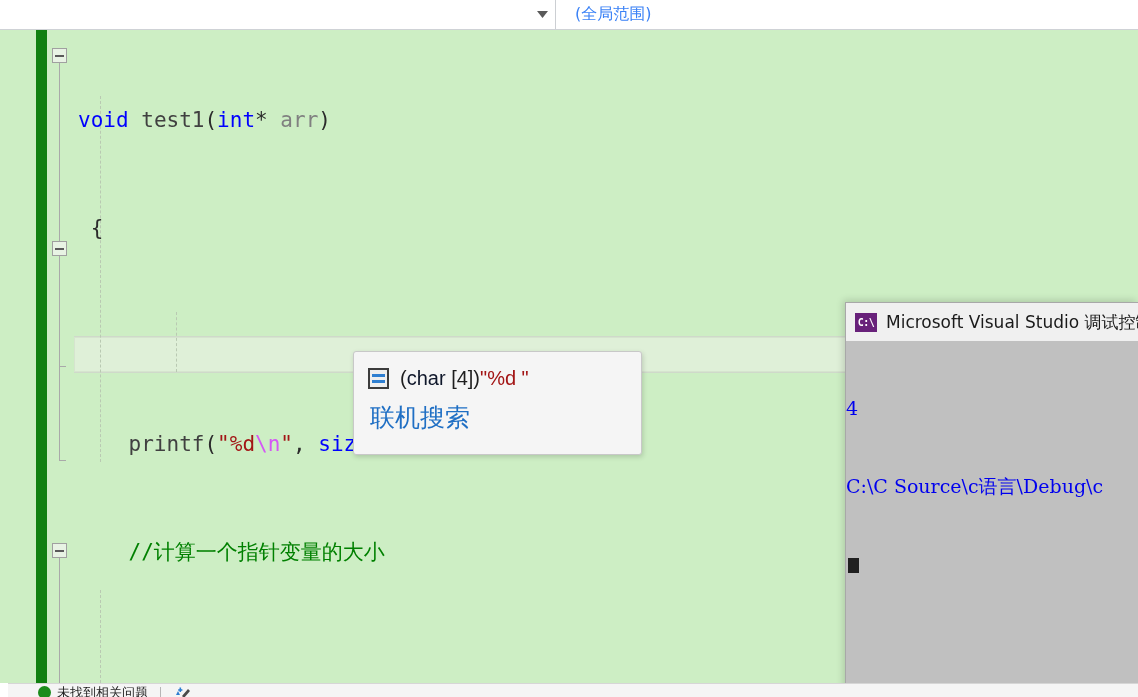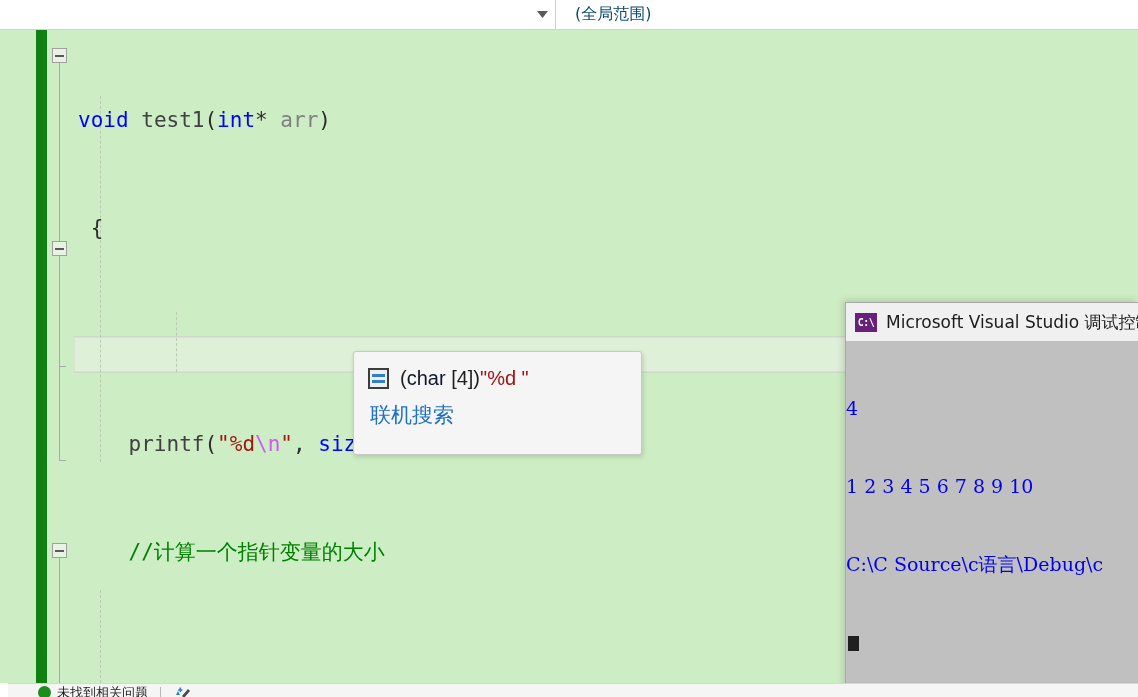--- a/index.html
+++ b/index.html
@@ -28,21 +28,21 @@
     overflow: hidden; white-space: nowrap;
   }
   .caret {
     width: 26px; height: 29px; display: flex;
     align-items: center; justify-content: center;
   }
   .caret svg { display: block; }
   .nav-scope {
     position: absolute; left: 567px; top: 0; height: 29px;
     display: flex; align-items: center;
-    font-size: 16px; color: #0c4a6e;
+    font-size: 16px; color: #3b82f6;
     font-family: "DejaVu Sans", sans-serif;
     padding-left: 8px;
   }
 
   
   .editor {
     position: absolute; left: 0; top: 30px; width: 1138px; height: 653px;
     background: #cdeec4;
     overflow: hidden;
   }
@@ -121,21 +121,21 @@
   .qi-icon i { display: block; width: 13px; height: 3px; background: #2f7fd1; }
   .qi-sig {
     font-family: "Liberation Sans", sans-serif;
     font-size: 20px; color: #1e1e1e; white-space: pre;
   }
   .qi-sig .t-kw { color: #0f172a; }
   .qi-sig .t-str { color: #a31515; }
   .qi-link {
     margin-top: 8px; margin-left: 2px;
     font-family: "DejaVu Sans", sans-serif;
-    font-size: 21px; color: #1f6fc4; cursor: pointer;
+    font-size: 25px; color: #1f6fc4; cursor: pointer;
   }
 
   
   .console {
     position: absolute; left: 845px; top: 302px;
     width: 293px; height: 395px;
     background: #f0f0f0;
     border: 1px solid #a8a8a8;
     border-right: none; border-bottom: none;
     box-shadow: -2px -2px 7px rgba(0,0,0,0.15);
@@ -272,21 +272,20 @@
     <div class="qi-link">联机搜索</div>
   </div>
 
   <div class="console">
     <div class="console-title">
       <span class="console-ico">C:\</span>
       <span class="console-title-text">Microsoft Visual Studio 调试控制</span>
     </div>
     <div class="console-body">
       <div class="cline">4</div>
-      <div class="cline">1 2 3 4 5 6 7 8 9 10</div>
       <div class="cline">C:\C Source\c语言\Debug\c</div>
       <div class="cline"><span class="caret-block"></span></div>
     </div>
   </div>
 
   <div class="statusbar">
     <span class="status-dot"></span>
     <span class="status-text">未找到相关问题</span>
     <span class="status-sep"></span>
     <span class="status-pencil">

